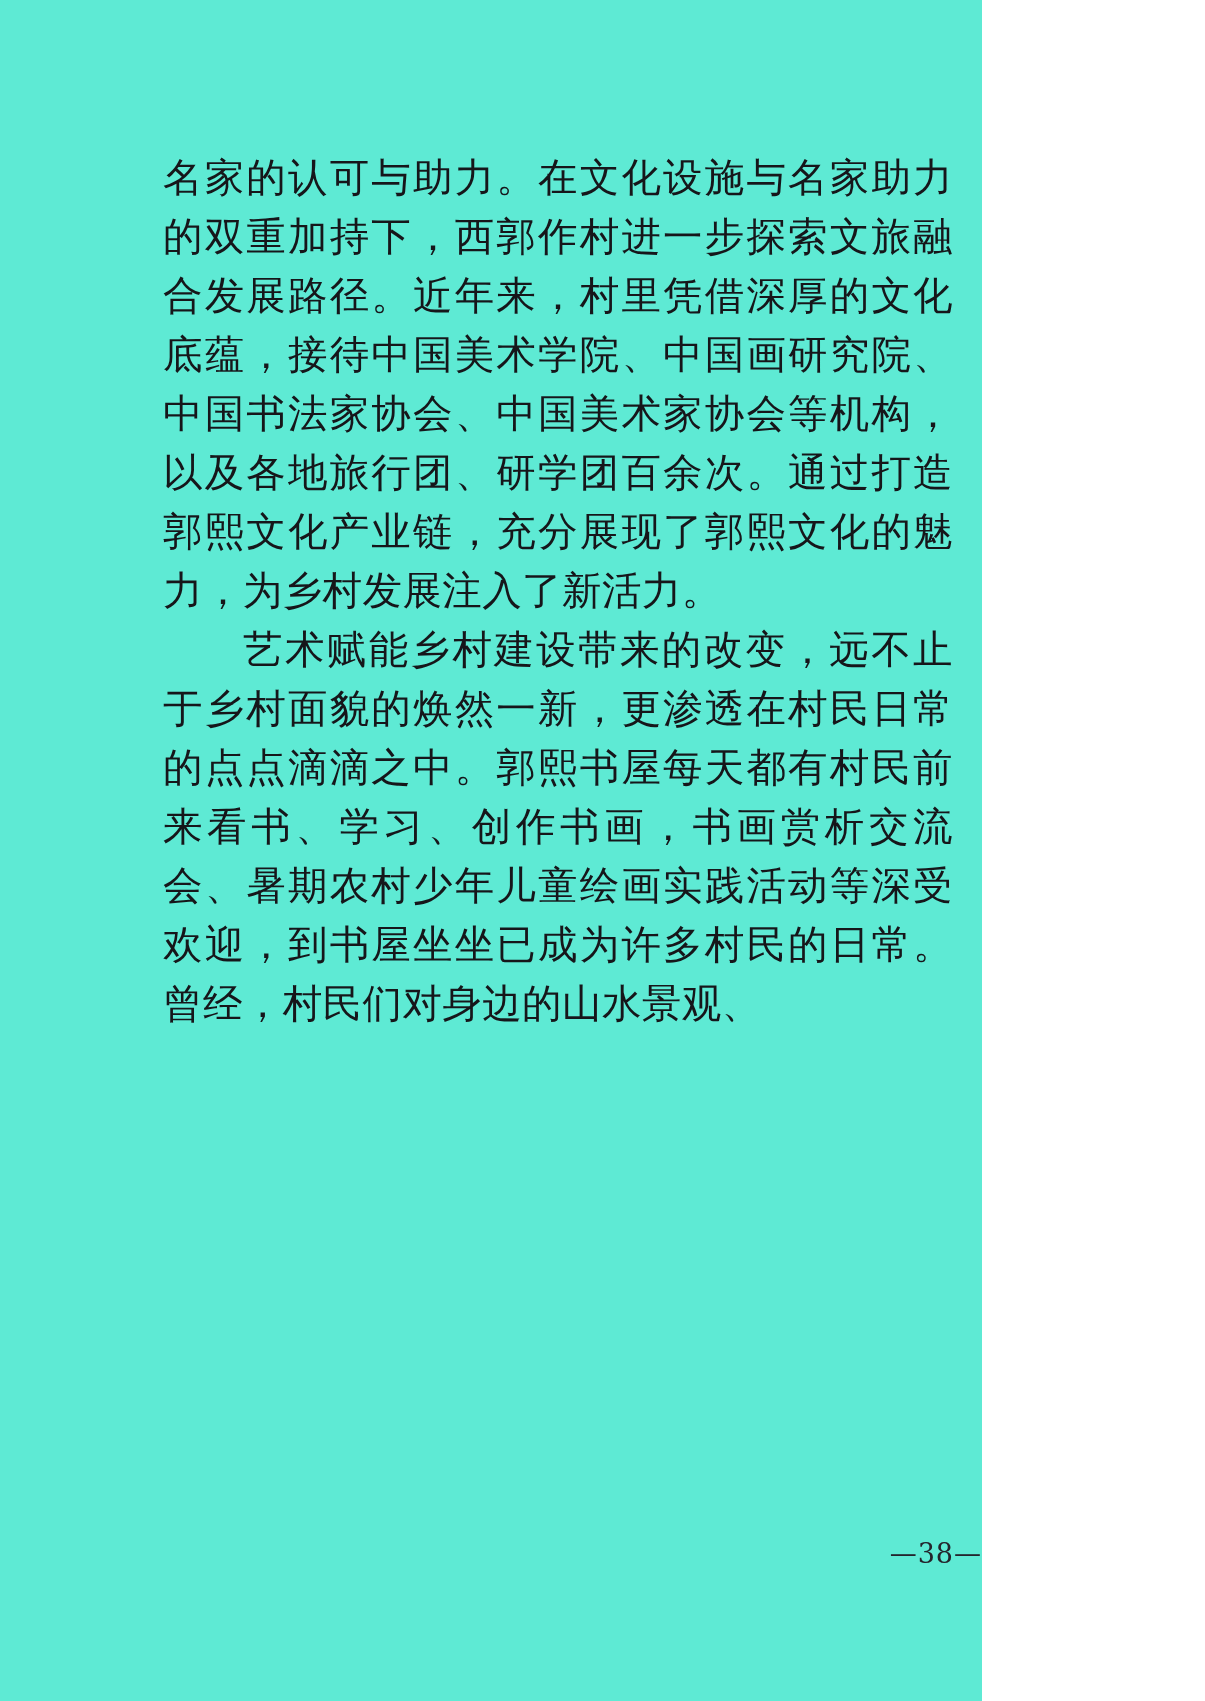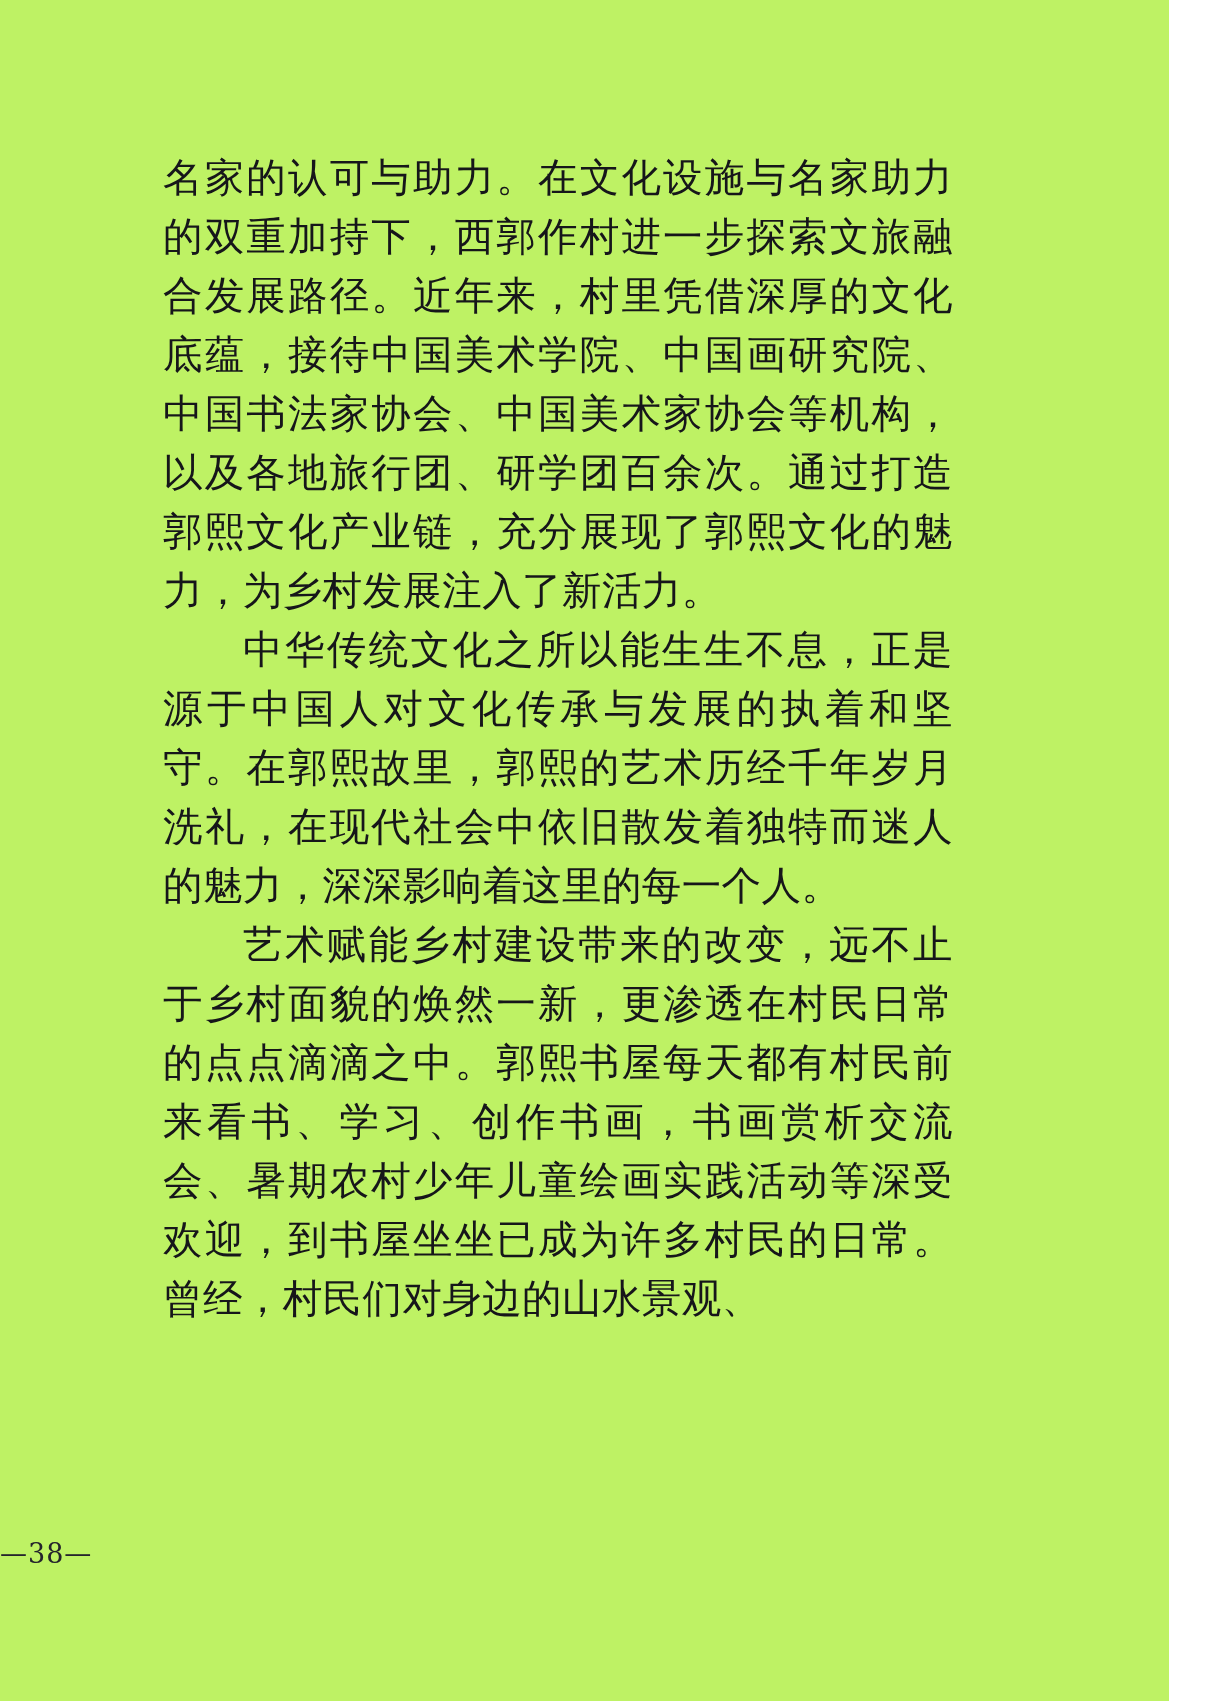--- a/index.html
+++ b/index.html
@@ -9,23 +9,23 @@
   body {
     width: 1205px;
     height: 1701px;
     background: #ffffff;
     font-family: "DejaVu Serif", "Liberation Serif", serif;
     -webkit-font-smoothing: antialiased;
   }
 
   .page {
     position: relative;
-    width: 1169px;
+    width: 982px;
     height: 1701px;
-    background: #bef264;
+    background: #5eead4;
     box-sizing: border-box;
     overflow: hidden;
   }
 
   .content {
     position: absolute;
     left: 163px;
     top: 148px;
     width: 790px;
   }
@@ -60,39 +60,38 @@
     text-indent: 80px;
     text-align: left;
     font-family: "DejaVu Sans", "Liberation Sans", sans-serif;
   }
 
   .page-number {
     position: absolute;
     left: 0;
     right: 0;
     top: 1538px;
-    text-align: left;
+    text-align: right;
     color: #24242c;
     font-size: 27px;
     letter-spacing: 1px;
     font-family: "DejaVu Serif", "Liberation Serif", serif;
   }
 </style>
 </head>
 <body>
 
 <div class="page">
 
   <div class="content">
 
     <p class="para">名家的认可与助力。在文化设施与名家助力的双重加持下，西郭作村进一步探索文旅融合发展路径。近年来，村里凭借深厚的文化底蕴，接待中国美术学院、中国画研究院、中国书法家协会、中国美术家协会等机构，以及各地旅行团、研学团百余次。通过打造郭熙文化产业链，充分展现了郭熙文化的魅力，为乡村发展注入了新活力。</p>
 
 
 
-    <p class="para indent">中华传统文化之所以能生生不息，正是源于中国人对文化传承与发展的执着和坚守。在郭熙故里，郭熙的艺术历经千年岁月洗礼，在现代社会中依旧散发着独特而迷人的魅力，深深影响着这里的每一个人。</p>
 
     <p class="para indent">艺术赋能乡村建设带来的改变，远不止于乡村面貌的焕然一新，更渗透在村民日常的点点滴滴之中。郭熙书屋每天都有村民前来看书、学习、创作书画，书画赏析交流会、暑期农村少年儿童绘画实践活动等深受欢迎，到书屋坐坐已成为许多村民的日常。曾经，村民们对身边的山水景观、</p>
 
   </div>
 
   <div class="page-number">—38—</div>
 
 </div>
 
 </body></html>

